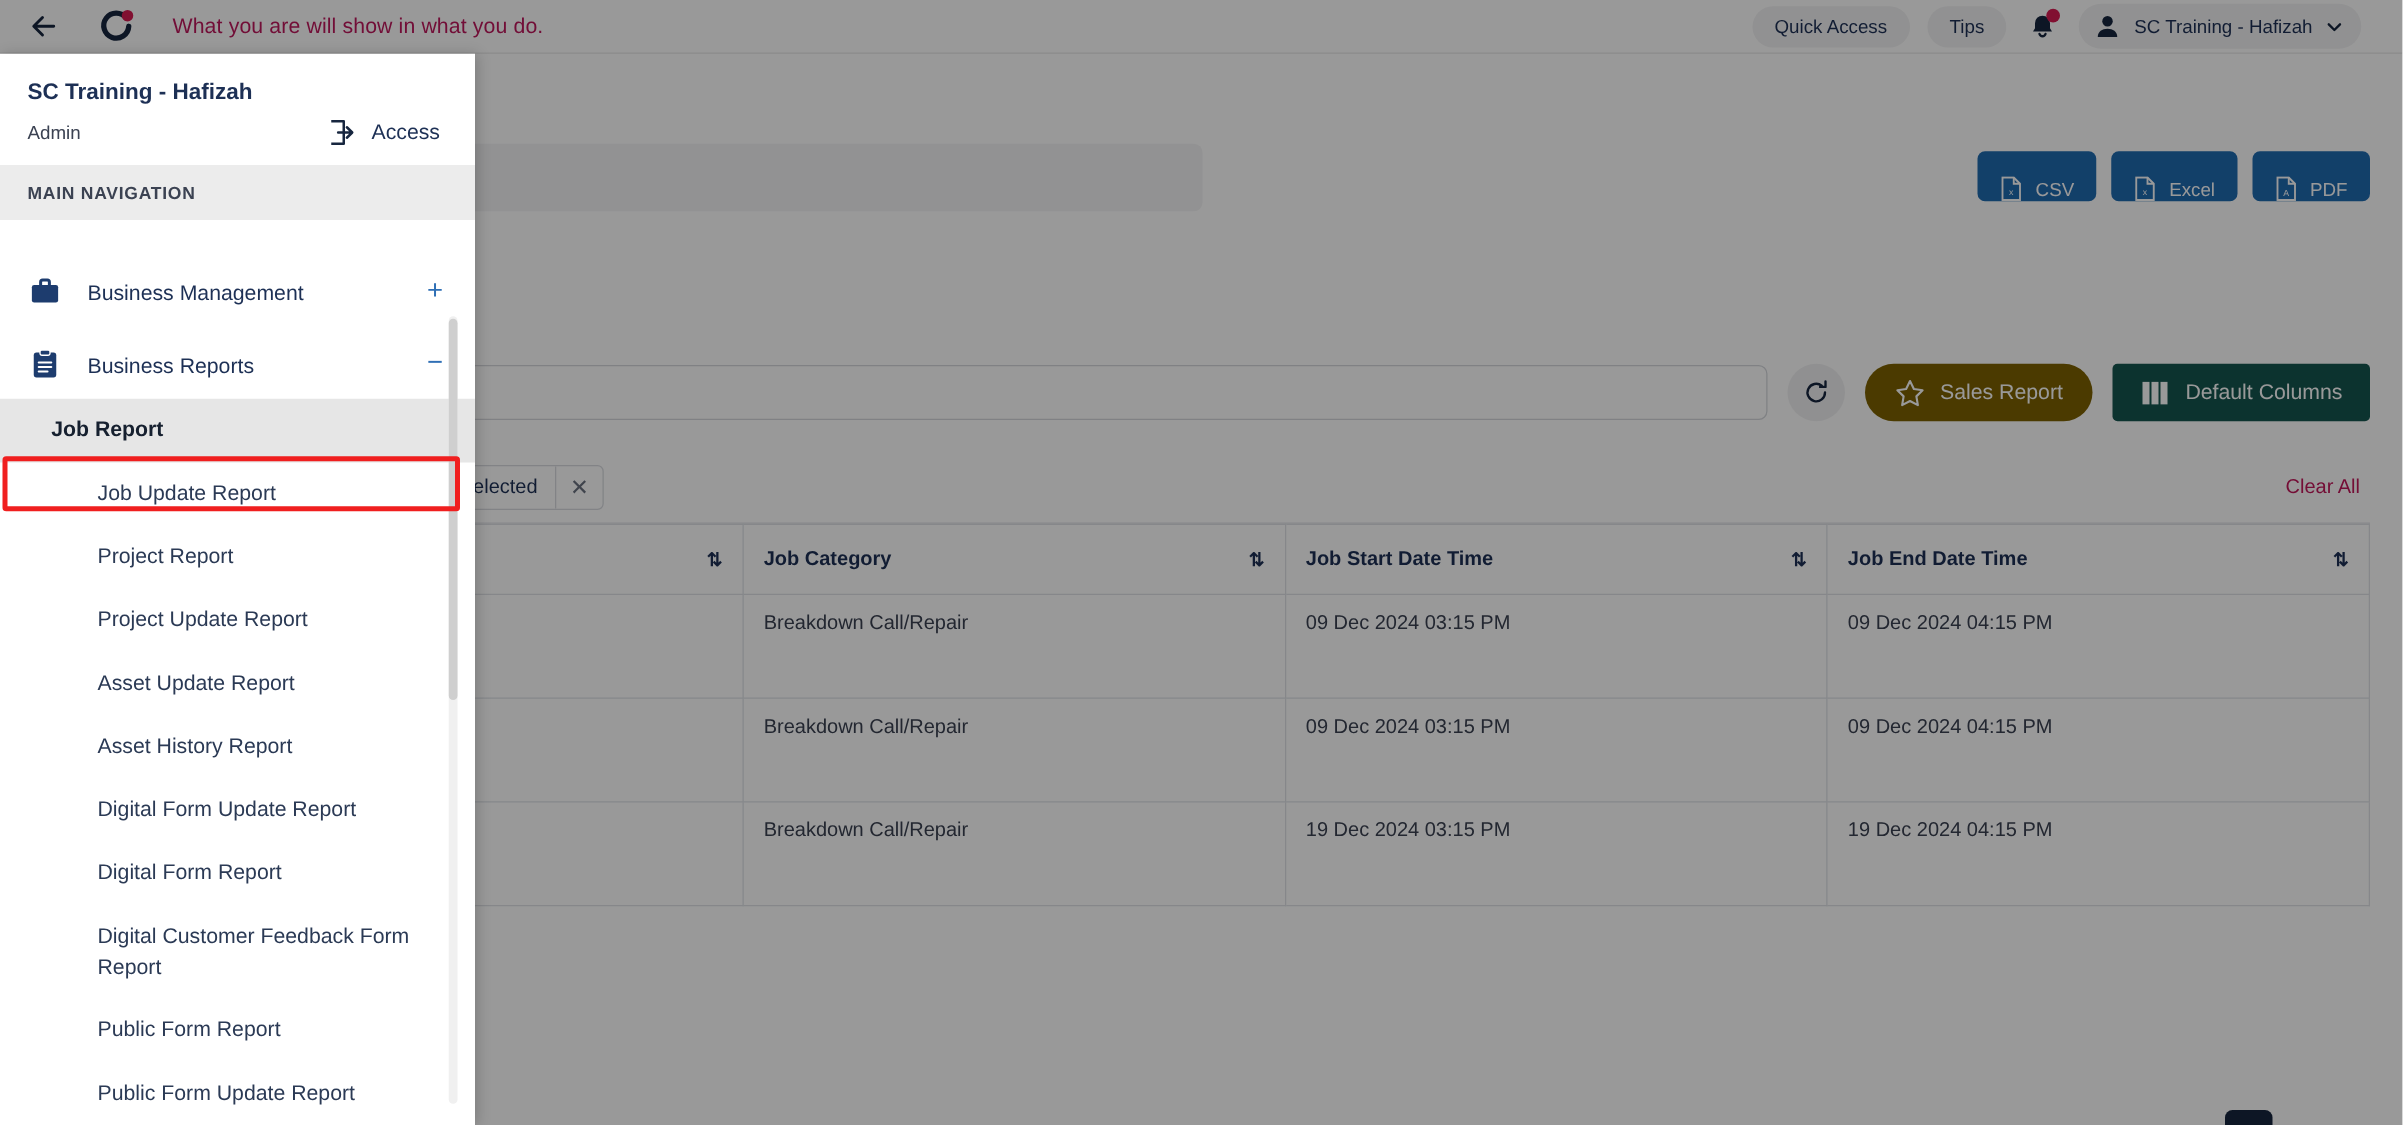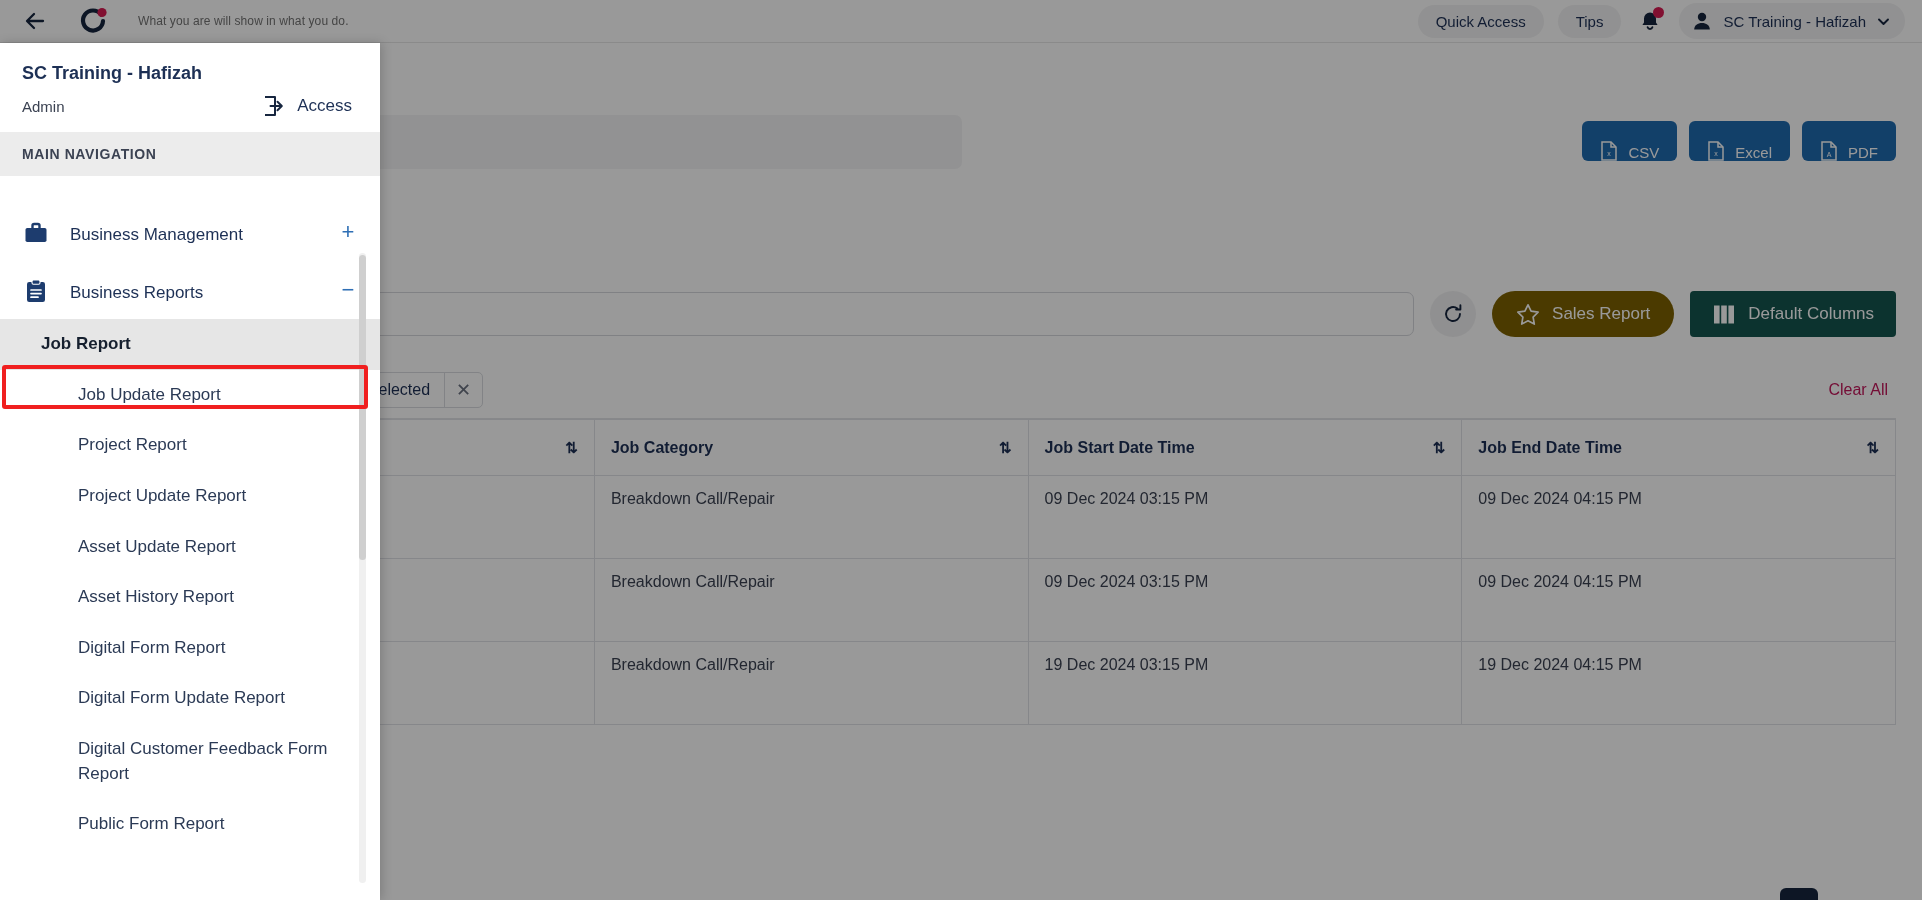--- a/index.html
+++ b/index.html
@@ -19,22 +19,22 @@
   }
 
   
   .topbar {
     position: absolute; left: 0; top: 0; width: 1922px; height: 43px;
     background: #ffffff; display: flex; align-items: center;
     border-bottom: 1px solid #e7e7e7; z-index: 5;
   }
   .back-arrow { margin-left: 22px; width: 26px; height: 26px; display: flex; align-items: center; justify-content: center; cursor: pointer; }
   .logo-mark { margin-left: 30px; width: 30px; height: 30px; position: relative; }
-  .tagline { margin-left: 30px; font-size: 12px; color: #737373; letter-spacing: .1px; }
-  .topbar-right { margin-left: auto; display: flex; align-items: center; gap: 14px; padding-right: 17px; }
+  .tagline { margin-left: 30px; font-size: 17px; color: #be185d; letter-spacing: .1px; }
+  .topbar-right { margin-left: auto; display: flex; align-items: center; gap: 14px; padding-right: 33px; }
   .pill {
     background: #f2f2f3; border-radius: 18px; padding: 8px 18px;
     font-size: 15px; color: #1d3055; cursor: pointer; white-space: nowrap;
   }
   .bell-wrap { position: relative; width: 30px; height: 30px; display:flex; align-items:center; justify-content:center; cursor: pointer; }
   .bell-dot { position: absolute; right: 1px; top: 1px; width: 11px; height: 11px; border-radius: 50%; background: #d81b53; }
   .user-pill {
     background: #f2f2f3; border-radius: 20px; padding: 7px 14px 7px 12px;
     display: flex; align-items: center; gap: 10px; cursor: pointer;
   }
@@ -387,24 +387,25 @@
         <span class="nav-group-label">Business Reports</span>
         <span class="nav-toggle">−</span>
       </div>
 
       <div class="nav-child active">Job Report</div>
       <div class="nav-child">Job Update Report</div>
       <div class="nav-child">Project Report</div>
       <div class="nav-child">Project Update Report</div>
       <div class="nav-child">Asset Update Report</div>
       <div class="nav-child">Asset History Report</div>
+      <div class="nav-child">Digital Form Update Report</div>
       <div class="nav-child">Digital Form Report</div>
-      <div class="nav-child">Digital Form Update Report</div>
       <div class="nav-child">Digital Customer Feedback Form Report</div>
       <div class="nav-child">Public Form Report</div>
+      <div class="nav-child">Public Form Update Report</div>
 
       <div class="sb-track"></div>
       <div class="sb-thumb"></div>
     </div>
 
     <div class="hl-box"></div>
   </div>
 
 </div>
 

